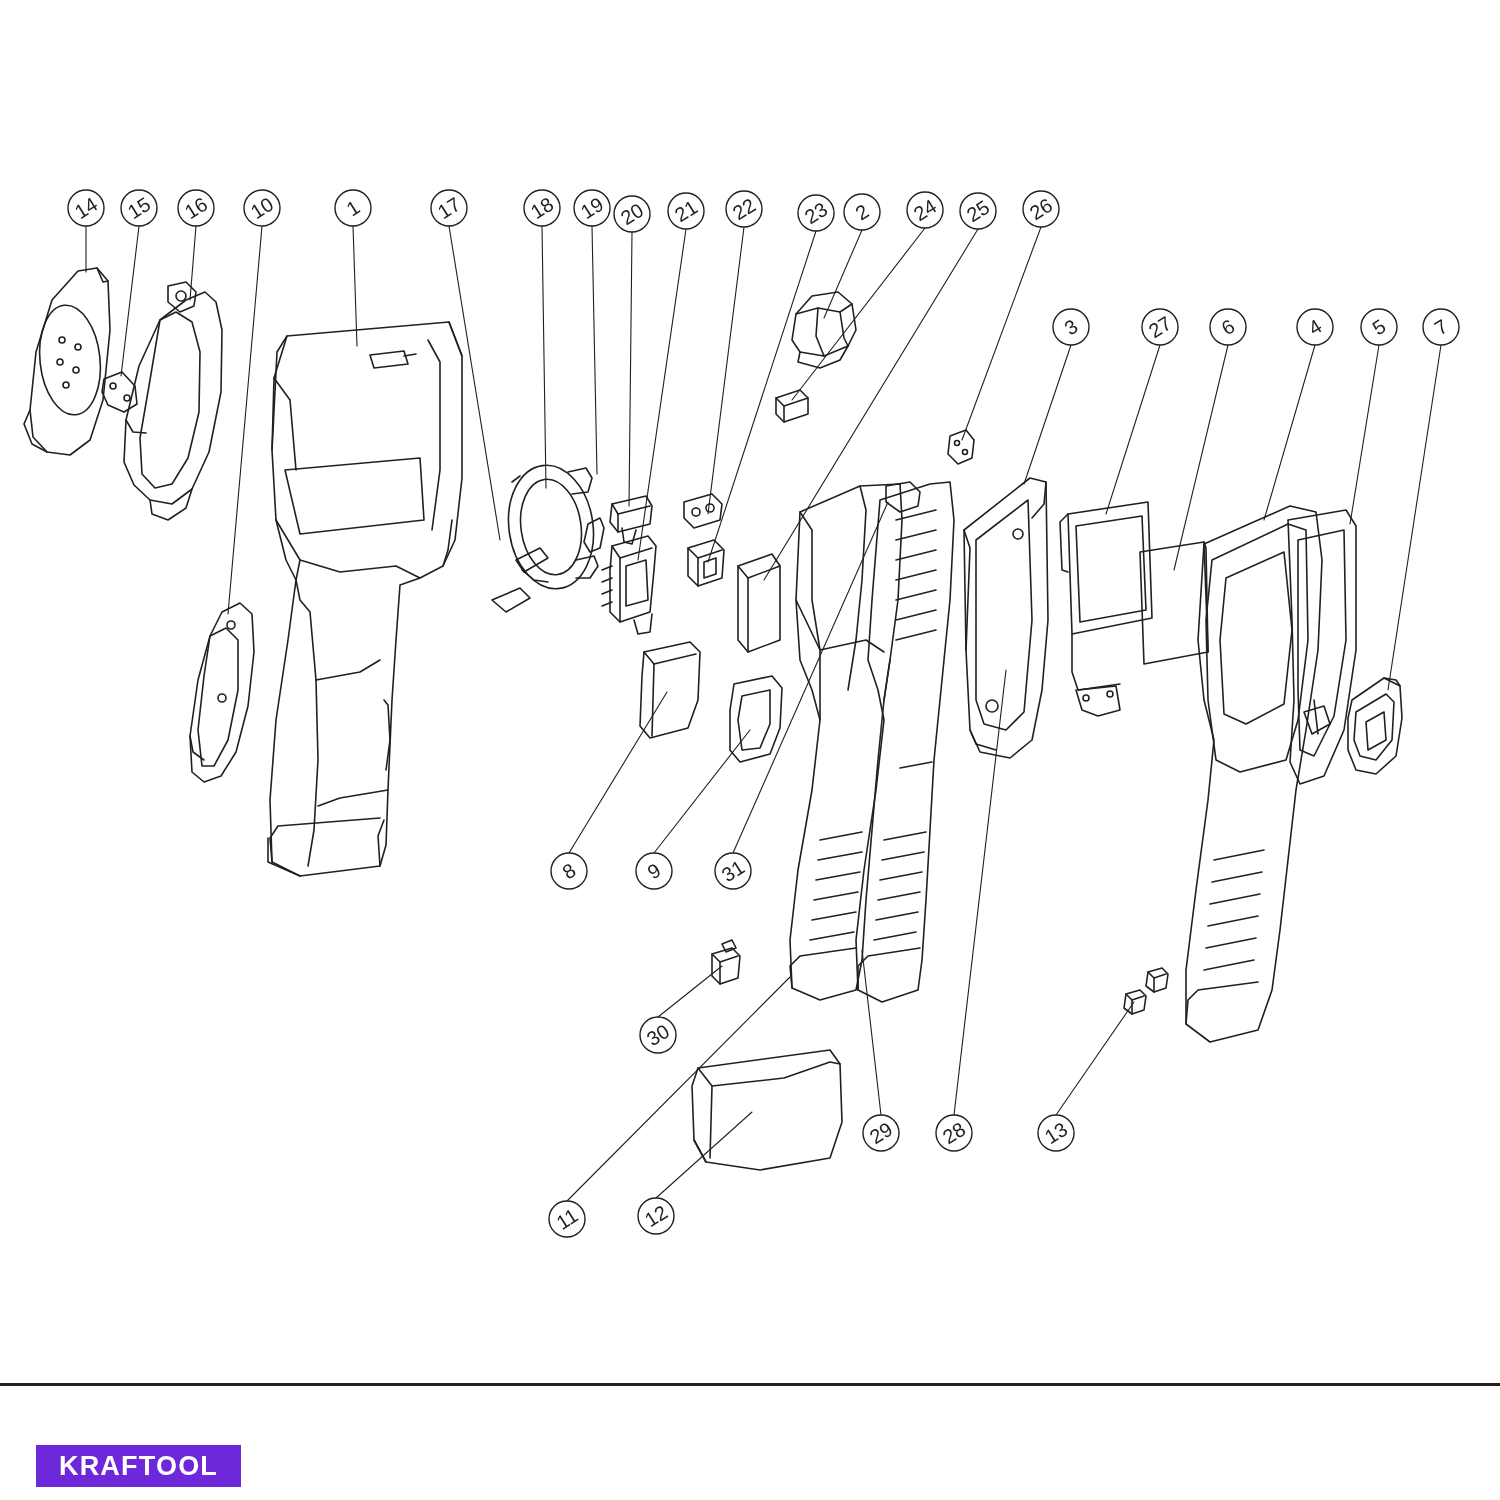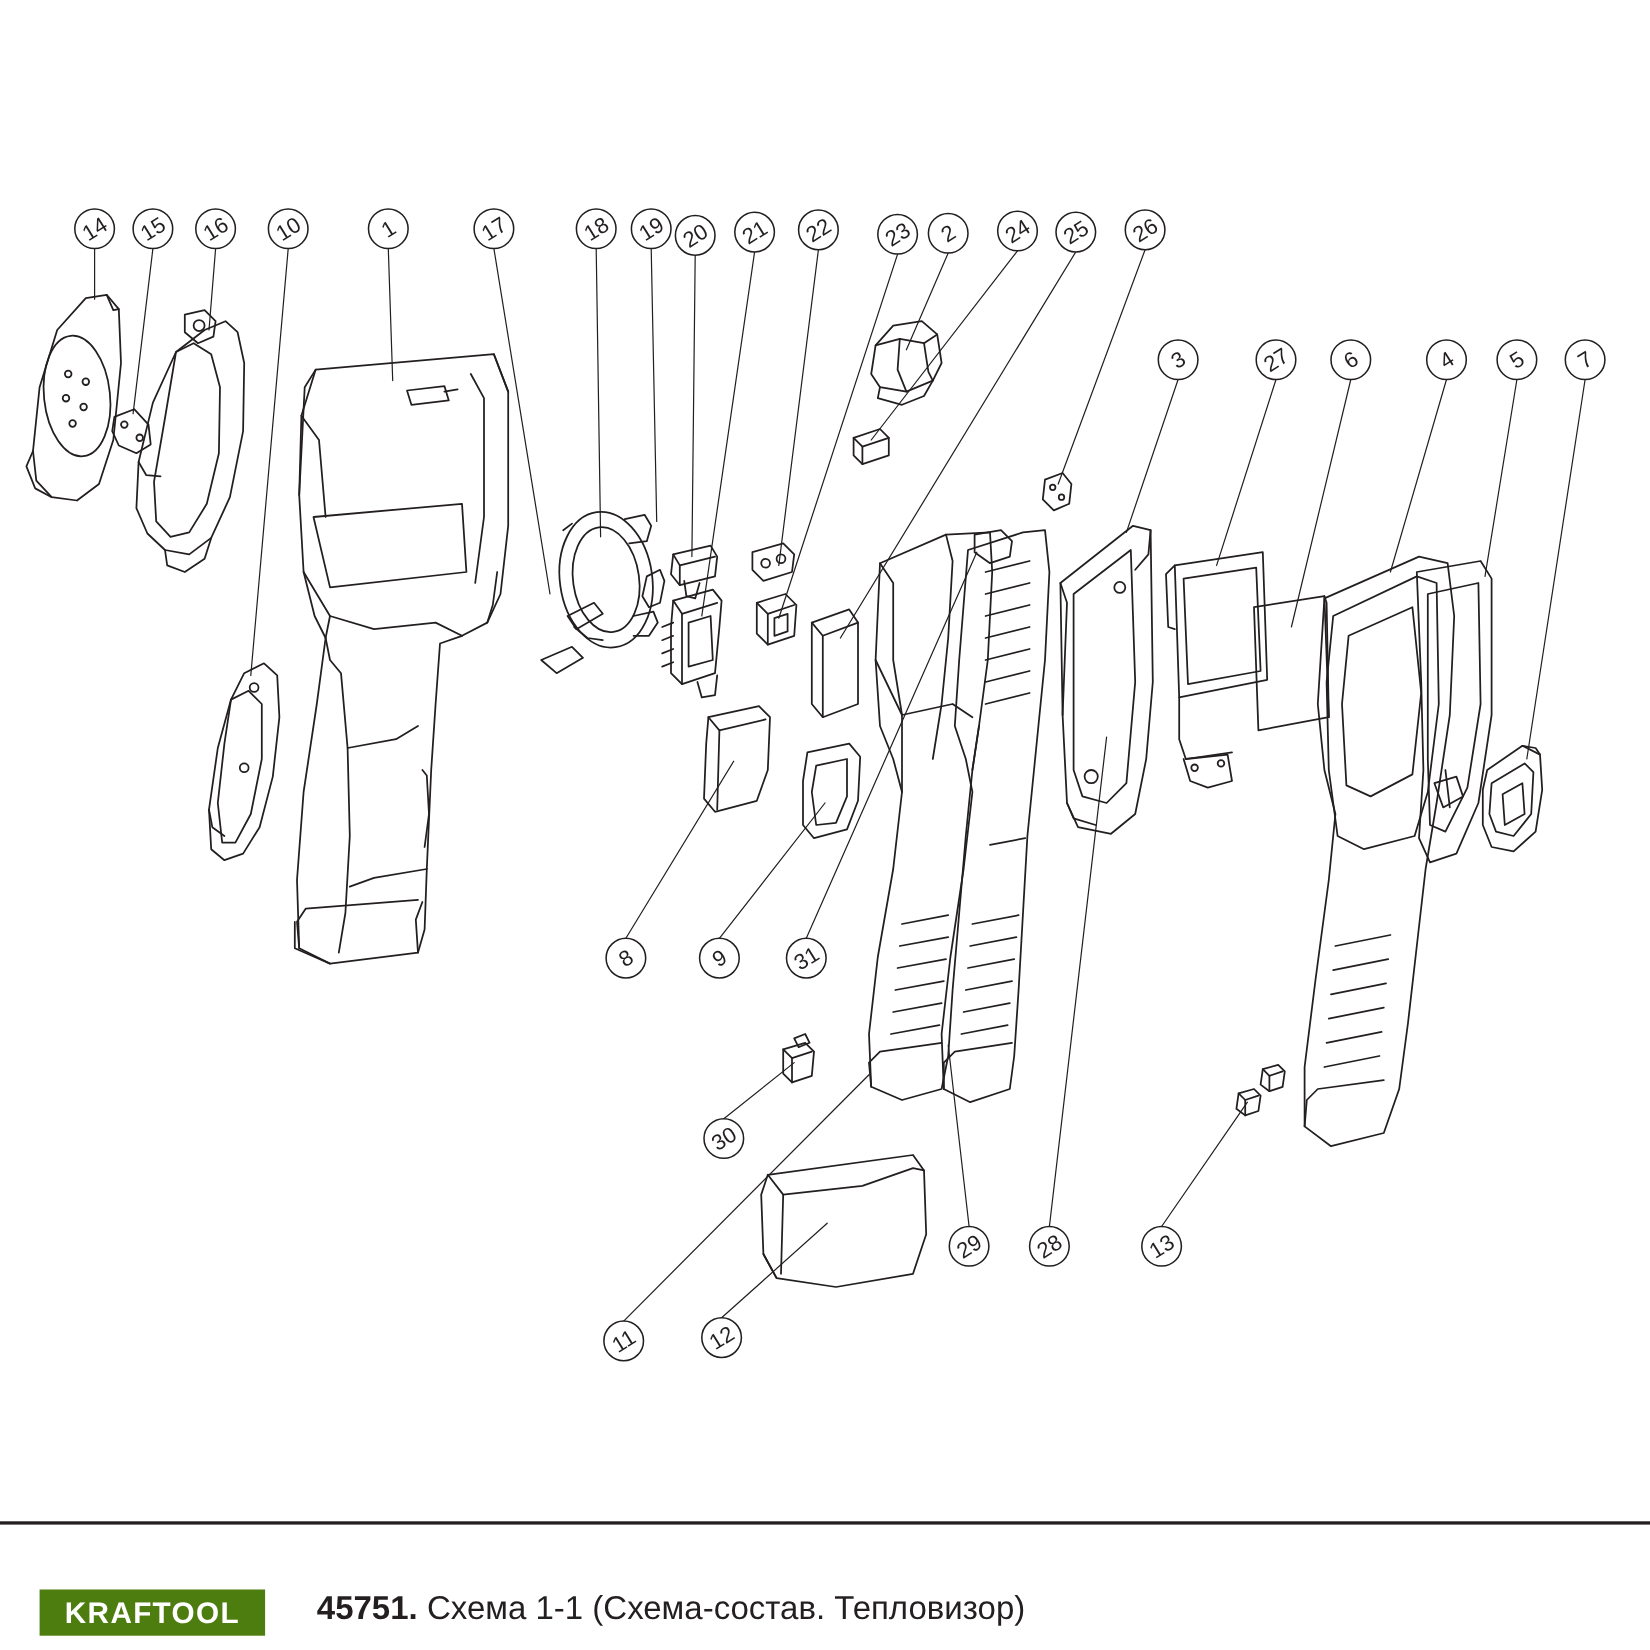--- a/index.html
+++ b/index.html
@@ -42,21 +42,21 @@
     width: 1500px;
     height: 3px;
     background: #231f20;
   }
   .brand-block {
     position: absolute;
     left: 36px;
     top: 62px;
     width: 205px;
     height: 42px;
-    background: #4d7c0f;
+    background: #6d28d9;
     display: flex;
     align-items: center;
     justify-content: center;
   }
   .brand-text {
     color: #ffffff;
     font-size: 27px;
     font-weight: bold;
     letter-spacing: 1.2px;
     font-family: "Liberation Sans", sans-serif;
@@ -498,18 +498,14 @@
           <text x="1056" y="1140" text-anchor="middle" font-family="&quot;Liberation Sans&quot;, sans-serif" font-size="20" fill="#231f20" transform="rotate(-32 1056 1133)">13</text>
         </g>
       </g>
   </svg>
 
   <div class="footer">
     <div class="footer-rule"></div>
     <div class="brand-block">
       <span class="brand-text">KRAFTOOL</span>
     </div>
-    <div class="footer-caption">
-      <span class="code">45751.</span>
-      <span>Схема 1-1 (Схема-состав. Тепловизор)</span>
-    </div>
   </div>
 </div>
 
 </body></html>

